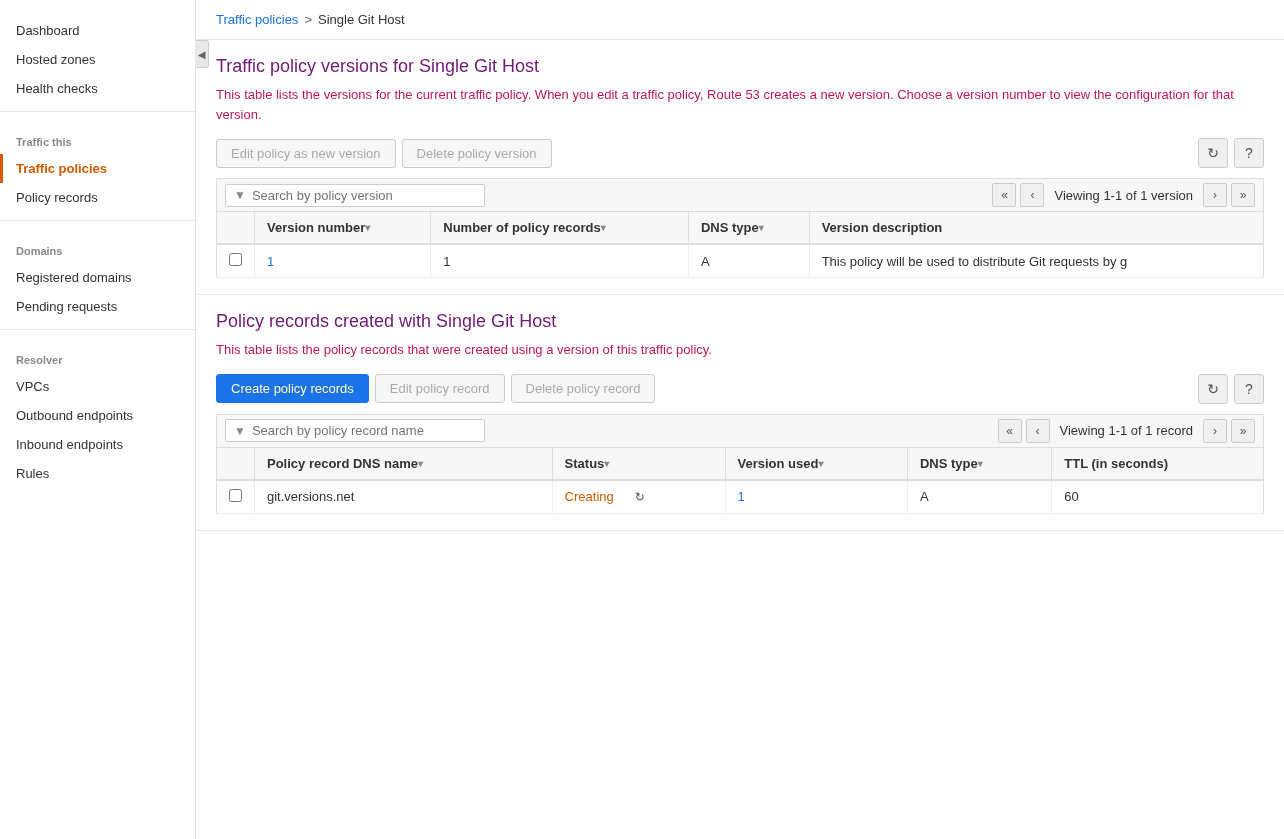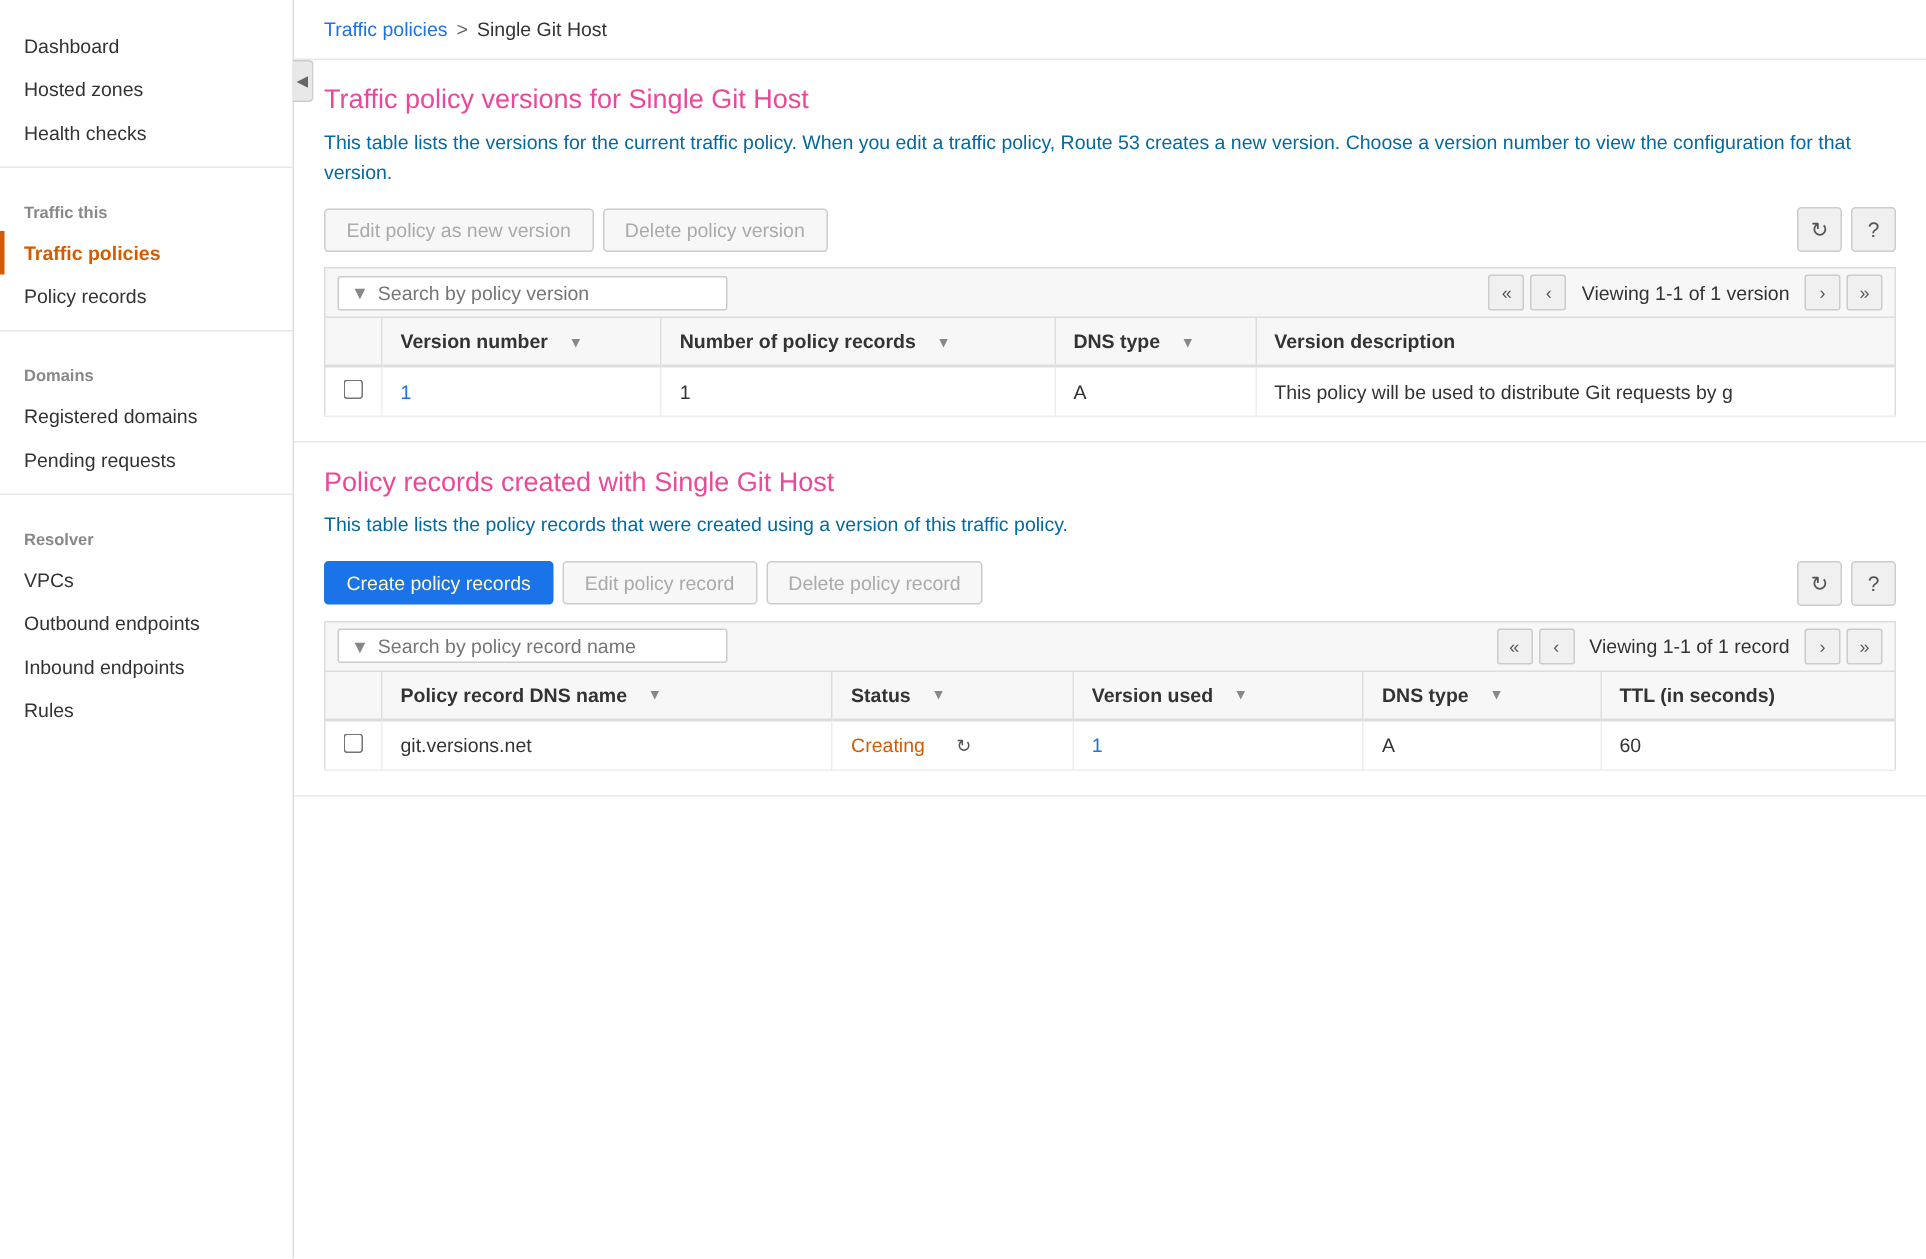--- a/index.html
+++ b/index.html
@@ -67,22 +67,22 @@
       display: flex;
       align-items: center;
       gap: 6px;
     }
     .breadcrumb-link { color: #1a73e8; text-decoration: none; cursor: pointer; }
     .breadcrumb-separator { color: #666; }
     .breadcrumb-current { color: #333; }
 
     
     .section { padding: 16px 20px; border-bottom: 1px solid #e8e8e8; }
-    .section-title { font-size: 18px; color: #ec4899; margin-bottom: 8px; }
-    .section-desc { font-size: 13px; color: #0369a1; margin-bottom: 14px; line-height: 1.5; }
+    .section-title { font-size: 18px; color: #701a75; margin-bottom: 8px; }
+    .section-desc { font-size: 13px; color: #be185d; margin-bottom: 14px; line-height: 1.5; }
 
     
     .toolbar { display: flex; align-items: center; margin-bottom: 10px; gap: 6px; }
 
     
     .btn {
       padding: 6px 14px;
       font-size: 13px;
       border-radius: 3px;
       cursor: pointer;
@@ -187,21 +187,21 @@
       border-bottom: 1px solid #eee;
       border-right: 1px solid #eee;
       padding: 8px 12px;
       font-size: 13px;
       color: #333;
     }
     .data-table td:last-child { border-right: none; }
     .th-sort {
       display: inline-flex;
       align-items: center;
-      gap: 16px;
+      gap: 0;
     }
     .sort-icon { color: #888; font-size: 10px; }
     .checkbox-col { width: 30px; text-align: center; }
     .link { color: #1a73e8; text-decoration: none; cursor: pointer; }
     .status-creating { color: #d45b00; display: flex; align-items: center; gap: 21px; }
     .refresh-icon { color: #555; font-size: 12px; cursor: pointer; }
     .toolbar-right { margin-left: auto; display: flex; gap: 6px; }
   </style>
 </head>
 <body>

